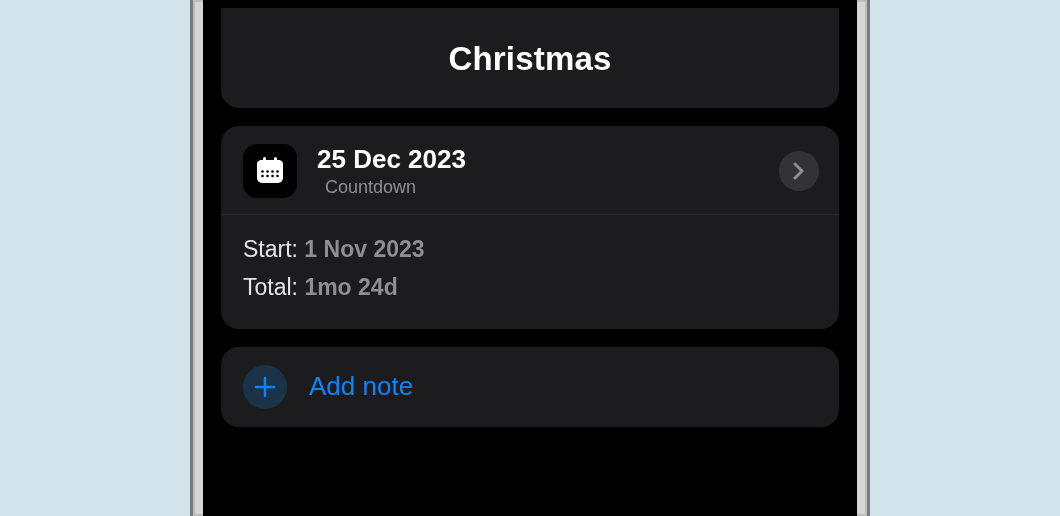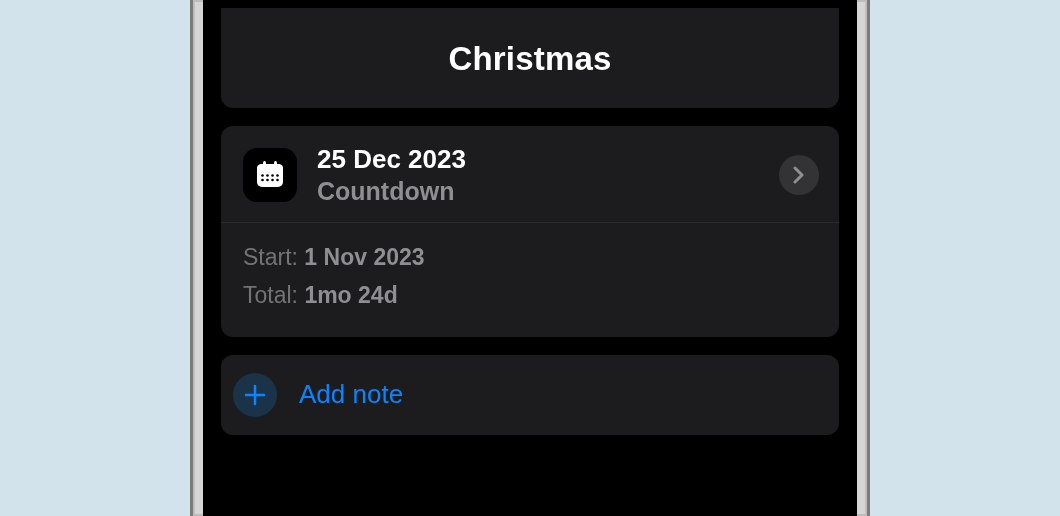--- a/index.html
+++ b/index.html
@@ -22,21 +22,21 @@
     }
     .screen {
       background: #000000;
       width: 100%;
       height: 100%;
       padding: 0 18px;
       overflow: hidden;
     }
     .card {
       background: #1c1c1e;
-      border-radius: 12px;
+      border-radius: 18px;
       margin-top: 18px;
       padding: 0;
     }
     .title-card {
       text-align: center;
       padding-bottom: 30px;
       margin-top: 8px;
       border-top-left-radius: 0;
       border-top-right-radius: 0;
     }
@@ -77,46 +77,47 @@
       flex: 1;
       margin-left: 20px;
     }
     .date-line {
       color: #ffffff;
       font-size: 26px;
       font-weight: 600;
     }
     .subtitle-line {
       color: #8e8e93;
-      font-size: 25px;
-      font-weight: 700;
+      font-size: 18px;
+      font-weight: 400;
       margin-top: 2px;
+      margin-left: 8px;
     }
     .chevron-circle {
       width: 40px;
       height: 40px;
       border-radius: 20px;
       background: #333335;
       display: flex;
       align-items: center;
       justify-content: center;
       flex-shrink: 0;
     }
     .stats {
       padding: 16px 22px 22px 22px;
       color: #8e8e93;
       font-size: 23px;
       line-height: 1.65;
     }
-    .stats .label { font-weight: 400; color: #737373; }
+    .stats .label { font-weight: 400; color: #e5e5e5; }
     .stats .value { font-weight: 600; color: #8e8e93; text-align: right; }
     .addnote-card {
       display: flex;
       align-items: center;
-      padding: 18px 22px 18px 12px;
+      padding: 18px 22px 18px 22px;
       cursor: pointer;
     }
     .plus-circle {
       width: 44px;
       height: 44px;
       border-radius: 22px;
       background: #1b3348;
       display: flex;
       align-items: center;
       justify-content: center;

